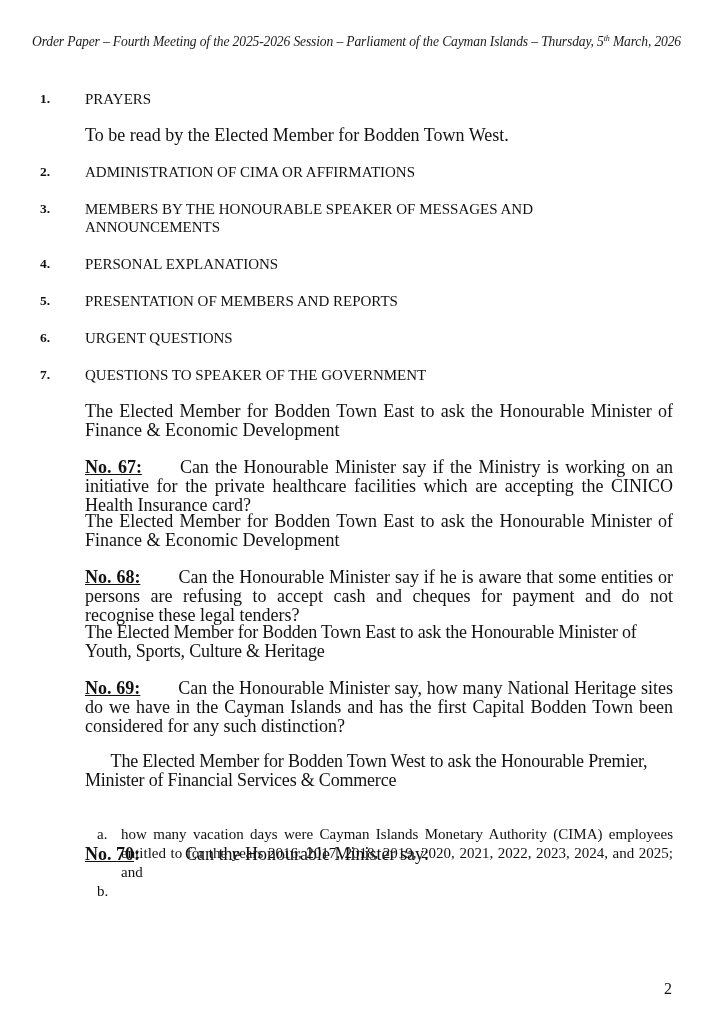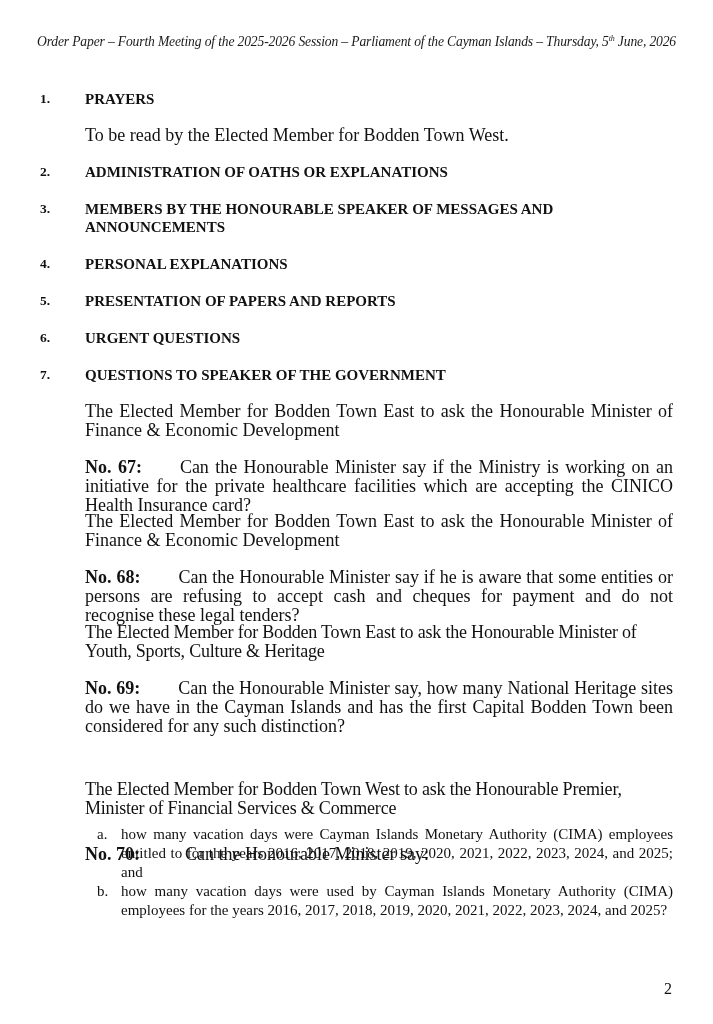--- a/index.html
+++ b/index.html
@@ -14,65 +14,65 @@
   }
   .header sup { font-size: 8px; vertical-align: 5px; line-height: 0; }
   .item {
     position: absolute; left: 40px; width: 632px;
     font-size: 15px; line-height: 18px;
   }
   .item .num {
     position: absolute; left: 0; top: 0; font-weight: bold; font-size: 13.5px;
   }
   .item .title {
-    margin-left: 45px; font-weight: bold; display: block;
+    margin-left: 45px; font-weight: normal; display: block;
   }
   .para {
     position: absolute; left: 85px; width: 588px; font-size: 18px; line-height: 19px;
   }
   .asker { font-weight: normal; text-align: justify; text-align-last: left; }
   .asker.nojust { text-align: left; letter-spacing: -0.2px; }
   .question { text-align: justify; text-align-last: left; }
-  .qno { font-weight: bold; }
+  .qno { font-weight: bold; text-decoration: underline; }
   .qcolon { font-weight: bold; }
   .tab { display: inline-block; width: 38px; }
   .sublist { position: absolute; left: 85px; width: 588px; font-size: 15px; line-height: 19px; }
   .sub { position: relative; padding-left: 36px; text-align: justify; text-align-last: left; }
   .sub .mk { position: absolute; left: 12px; top: 0; }
   .pagenum { position: absolute; top: 980px; left: 664px; font-size: 16px; }
 </style>
 </head>
 <body>
 
-<div class="header"><span>Order Paper – Fourth Meeting of the 2025-2026 Session – Parliament of the Cayman Islands – Thursday, 5</span><sup>th</sup><span> June, 2026</span></div>
+<div class="header"><span>Order Paper – Fourth Meeting of the 2025-2026 Session – Parliament of the Cayman Islands – Thursday, 5</span><sup>th</sup><span> March, 2026</span></div>
 
 <div class="item" style="top:90px;">
   <span class="num">1.</span>
   <span class="title">PRAYERS</span>
 </div>
 <div class="para" style="top:126px;">To be read by the Elected Member for Bodden Town West.</div>
 
 <div class="item" style="top:163px;">
   <span class="num">2.</span>
-  <span class="title">ADMINISTRATION OF OATHS OR EXPLANATIONS</span>
+  <span class="title">ADMINISTRATION OF CIMA OR AFFIRMATIONS</span>
 </div>
 
 <div class="item" style="top:200px; width:560px;">
   <span class="num">3.</span>
   <span class="title">MEMBERS BY THE HONOURABLE SPEAKER OF MESSAGES AND ANNOUNCEMENTS</span>
 </div>
 
 <div class="item" style="top:255px;">
   <span class="num">4.</span>
   <span class="title">PERSONAL EXPLANATIONS</span>
 </div>
 
 <div class="item" style="top:292px;">
   <span class="num">5.</span>
-  <span class="title">PRESENTATION OF PAPERS AND REPORTS</span>
+  <span class="title">PRESENTATION OF MEMBERS AND REPORTS</span>
 </div>
 
 <div class="item" style="top:329px;">
   <span class="num">6.</span>
   <span class="title">URGENT QUESTIONS</span>
 </div>
 
 <div class="item" style="top:366px;">
   <span class="num">7.</span>
   <span class="title">QUESTIONS TO SPEAKER OF THE GOVERNMENT</span>
@@ -80,26 +80,25 @@
 
 <div class="para asker" style="top:402px;">The Elected Member for Bodden Town East to ask the Honourable Minister of Finance &amp; Economic Development</div>
 <div class="para question" style="top:458px;"><span class="qno">No. 67:</span><span class="tab"></span><span>Can the Honourable Minister say if the Ministry is working on an initiative for the private healthcare facilities which are accepting the CINICO Health Insurance card?</span></div>
 
 <div class="para asker" style="top:512px;">The Elected Member for Bodden Town East to ask the Honourable Minister of Finance &amp; Economic Development</div>
 <div class="para question" style="top:568px;"><span class="qno">No. 68:</span><span class="tab"></span><span>Can the Honourable Minister say if he is aware that some entities or persons are refusing to accept cash and cheques for payment and do not recognise these legal tenders?</span></div>
 
 <div class="para asker nojust" style="top:623px;">The Elected Member for Bodden Town East to ask the Honourable Minister of Youth, Sports, Culture &amp; Heritage</div>
 <div class="para question" style="top:679px;"><span class="qno">No. 69:</span><span class="tab"></span><span>Can the Honourable Minister say, how many National Heritage sites do we have in the Cayman Islands and has the first Capital Bodden Town been considered for any such distinction?</span></div>
 
-<div class="para asker nojust" style="top:780px;">The Elected Member for Bodden Town West to ask the Honourable Premier, Minister of Financial Services &amp; Commerce</div>
+<div class="para asker nojust" style="top:752px;text-align:center;">The Elected Member for Bodden Town West to ask the Honourable Premier, Minister of Financial Services &amp; Commerce</div>
 <div class="para" style="top:806px;margin-top:39px;"><span class="qno">No. 70</span><span class="qcolon">:</span><span class="tab" style="width:45px;"></span><span>Can the Honourable Minister say:</span></div>
 <div class="sublist" style="top:825px;">
   <div class="sub">
     <span class="mk">a.</span>
     <span>how many vacation days were Cayman Islands Monetary Authority (CIMA) employees entitled to for the years 2016, 2017, 2018, 2019, 2020, 2021, 2022, 2023, 2024, and 2025; and</span>
   </div>
   <div class="sub">
     <span class="mk">b.</span>
-    <span>how many vacation days were used by Cayman Islands Monetary Authority (CIMA) employees for the years 2016, 2017, 2018, 2019, 2020, 2021, 2022, 2023, 2024, and 2025?</span>
   </div>
 </div>
 
 <div class="pagenum">2</div>
 
 </body></html>

